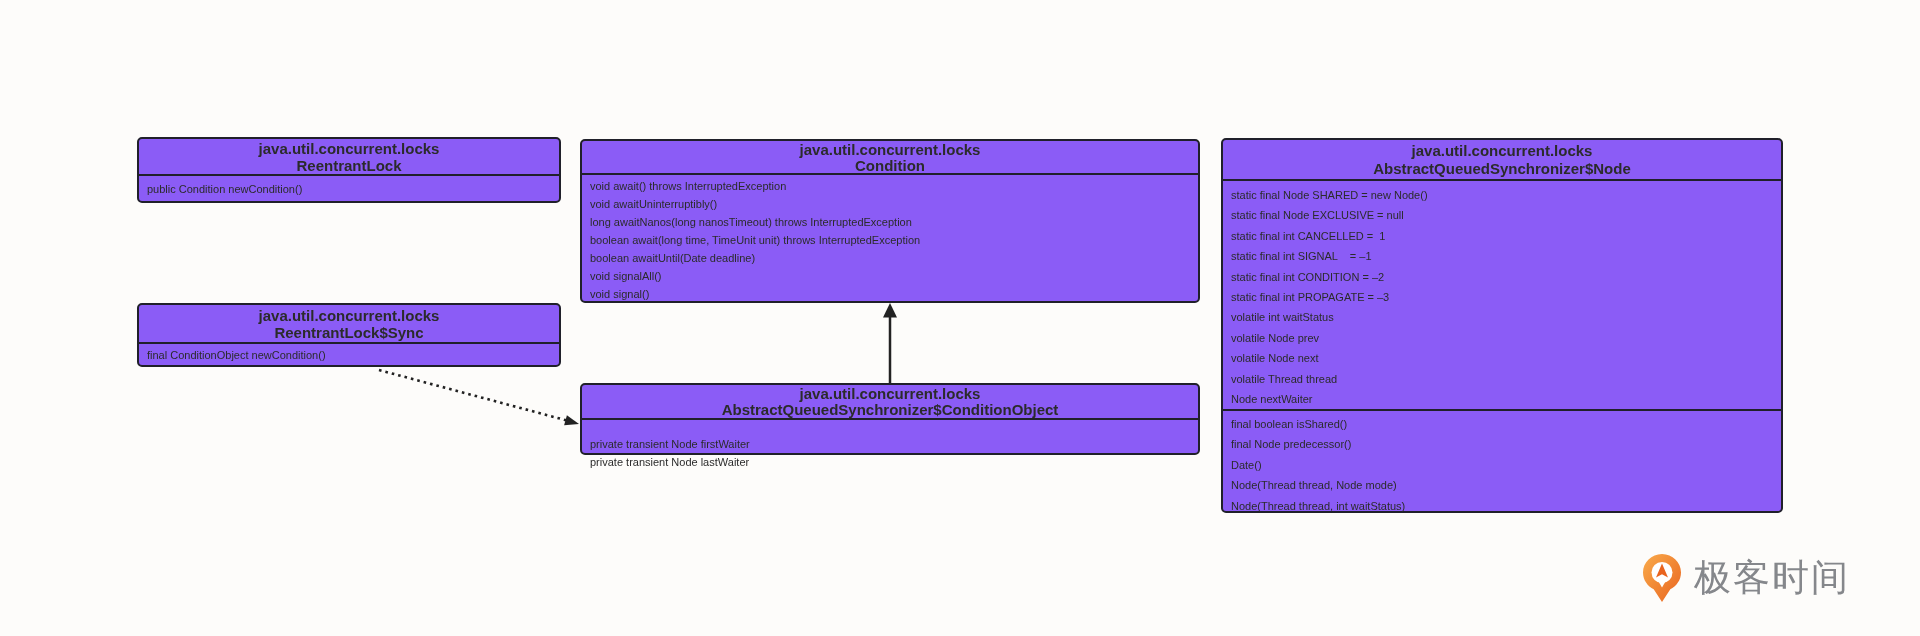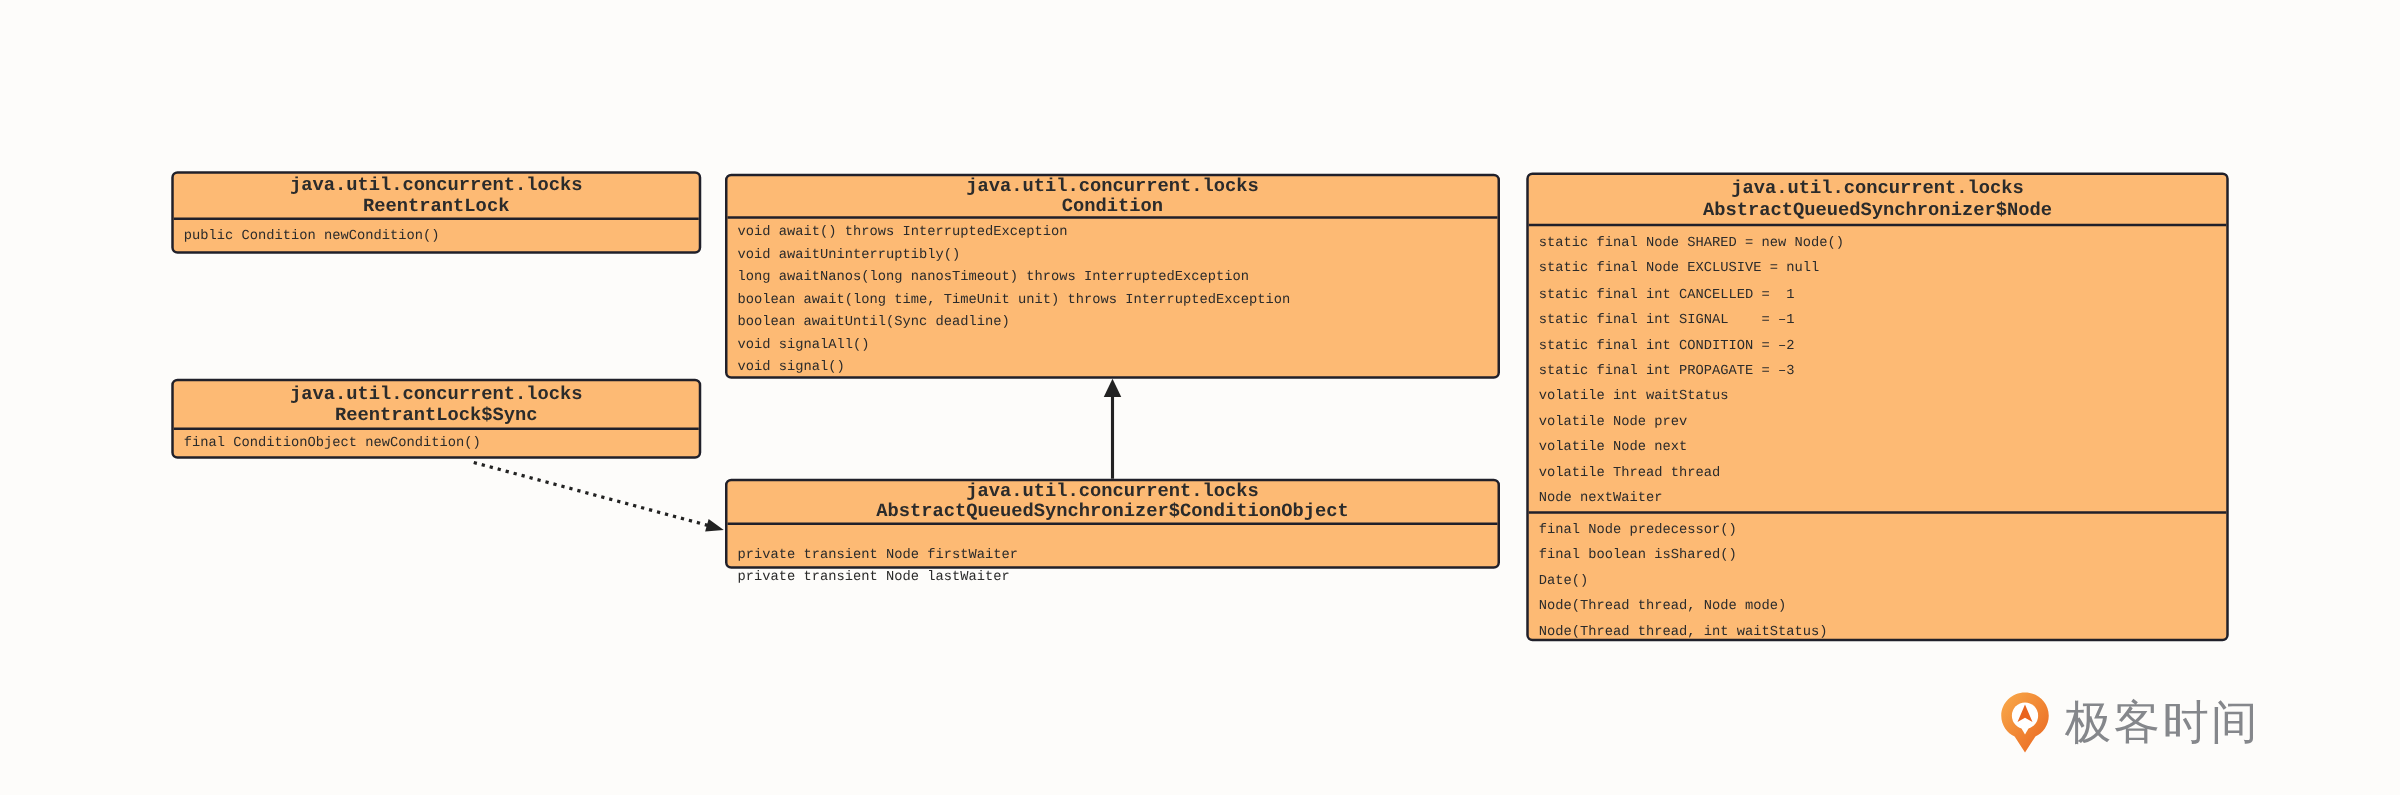--- a/index.html
+++ b/index.html
@@ -10,24 +10,23 @@
     color: #2b2b2b;
     position: relative;
     overflow: hidden;
   }
   .stage { position: absolute; inset: 0; width: 1920px; height: 636px; }
 
   
   .uml-box {
     position: absolute;
     box-sizing: border-box;
-    background: #fdba74;
+    background: #8b5cf6;
     border: 2px solid #20202a;
     border-radius: 5px;
-    font-family: Liberation Mono, monospace;
   }
   .uml-header {
     box-sizing: border-box;
     text-align: center;
     font-weight: bold;
     border-bottom: 2px solid #20202a;
     overflow: hidden;
   }
   .uml-header .pkg, .uml-header .cls {
     font-size: 15px;
@@ -71,21 +70,21 @@
   #box-node .uml-header { height: 41px; padding-top: 2px; }
   #box-node .pkg, #box-node .cls { line-height: 18px; }
   #box-node .uml-fields { height: 228px; padding-top: 4px; }
   #box-node .uml-methods { height: 106px; padding-top: 3px; }
   #box-node .uml-line { line-height: 20.4px; }
 
   
   #arrows { position: absolute; left: 0; top: 0; pointer-events: none; }
 
   
-  .logo { position: absolute; left: 1600px; top: 553px; display: flex; align-items: center; justify-content: space-between; }
+  .logo { position: absolute; left: 1642px; top: 553px; display: flex; align-items: center; justify-content: space-between; }
   .logo-icon { width: 40px; height: 50px; }
   .logo-text {
     margin-left: 12px;
     font-size: 37px;
     line-height: 50px;
     color: #85878b;
     letter-spacing: 2px;
     white-space: nowrap;
   }
 </style>
@@ -117,21 +116,21 @@
   <div class="uml-box" id="box-condition">
     <div class="uml-header">
       <div class="pkg">java.util.concurrent.locks</div>
       <div class="cls">Condition</div>
     </div>
     <div class="uml-section">
       <div class="uml-line">void await() throws InterruptedException</div>
       <div class="uml-line">void awaitUninterruptibly()</div>
       <div class="uml-line">long awaitNanos(long nanosTimeout) throws InterruptedException</div>
       <div class="uml-line">boolean await(long time, TimeUnit unit) throws InterruptedException</div>
-      <div class="uml-line">boolean awaitUntil(Sync deadline)</div>
+      <div class="uml-line">boolean awaitUntil(Date deadline)</div>
       <div class="uml-line">void signalAll()</div>
       <div class="uml-line">void signal()</div>
     </div>
   </div>
 
   <div class="uml-box" id="box-conditionobject">
     <div class="uml-header">
       <div class="pkg">java.util.concurrent.locks</div>
       <div class="cls">AbstractQueuedSynchronizer$ConditionObject</div>
     </div>
@@ -153,22 +152,22 @@
       <div class="uml-line">static final int SIGNAL    = –1</div>
       <div class="uml-line">static final int CONDITION = –2</div>
       <div class="uml-line">static final int PROPAGATE = –3</div>
       <div class="uml-line">volatile int waitStatus</div>
       <div class="uml-line">volatile Node prev</div>
       <div class="uml-line">volatile Node next</div>
       <div class="uml-line">volatile Thread thread</div>
       <div class="uml-line">Node nextWaiter</div>
     </div>
     <div class="uml-section uml-methods">
+      <div class="uml-line">final boolean isShared()</div>
       <div class="uml-line">final Node predecessor()</div>
-      <div class="uml-line">final boolean isShared()</div>
       <div class="uml-line">Date()</div>
       <div class="uml-line">Node(Thread thread, Node mode)</div>
       <div class="uml-line">Node(Thread thread, int waitStatus)</div>
     </div>
   </div>
 
   <svg id="arrows" width="1920" height="636" viewBox="0 0 1920 636">
 
     <g>
       <line x1="890" y1="383" x2="890" y2="314" stroke="#222222" stroke-width="2.5"></line>

